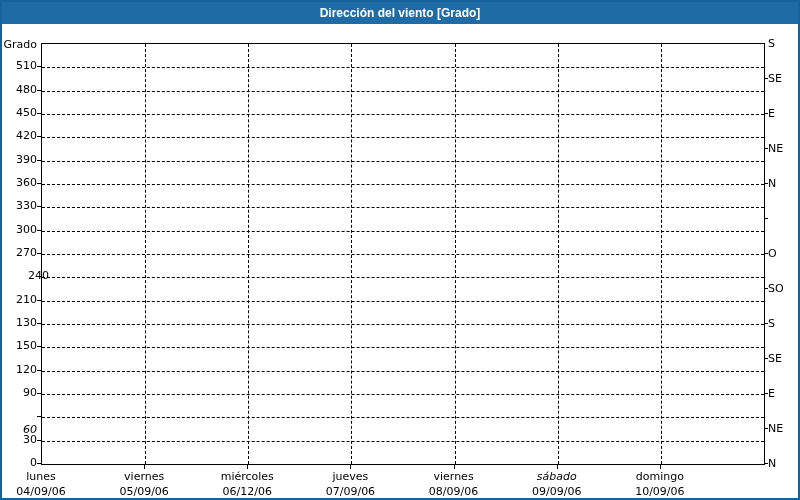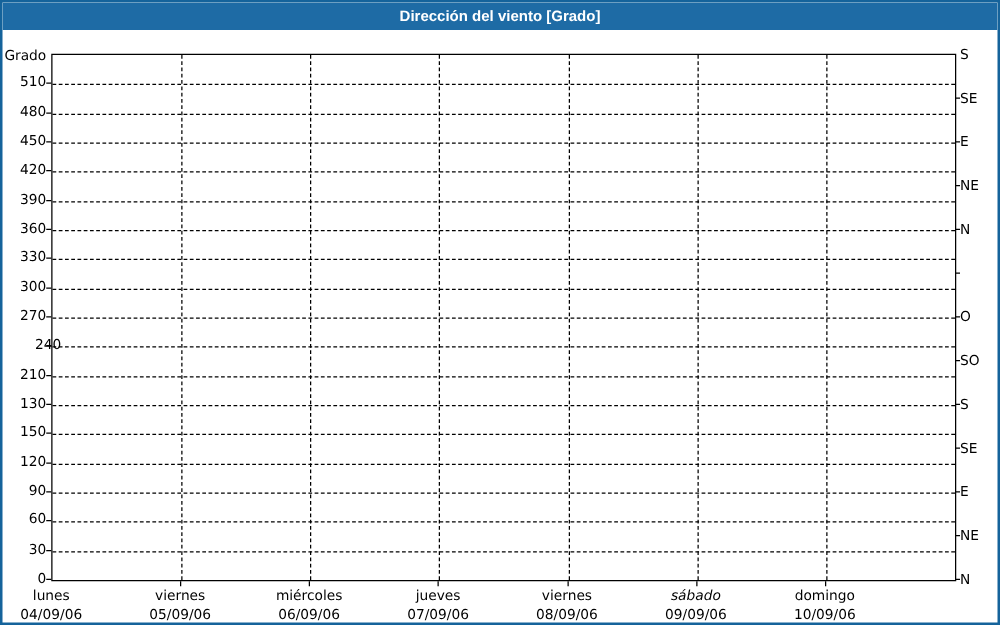--- a/index.html
+++ b/index.html
@@ -85,21 +85,21 @@
       <div class="vgrid" style="left: 618.857px;"></div>
     </div>
 
   <span id="grado-label">Grado</span>
 
   <div id="decorations">
       <div class="ylab-l" style="top: 454px;">0</div>
       <div class="ytick-l" style="left: 35px; top: 461px;"></div>
       <div class="ylab-l" style="top: 430.667px;">30</div>
       <div class="ytick-l" style="left: 35px; top: 437.667px;"></div>
-      <div class="ylab-l" style="top: 406px;">60</div>
+      <div class="ylab-l" style="top: 421px; font-style: italic;">60</div>
       <div class="ytick-l" style="left: 35px; top: 414.333px;"></div>
       <div class="ylab-l" style="top: 384px;">90</div>
       <div class="ytick-l" style="left: 35px; top: 391px;"></div>
       <div class="ylab-l" style="top: 360.667px;">120</div>
       <div class="ytick-l" style="left: 35px; top: 367.667px;"></div>
       <div class="ylab-l" style="top: 337.333px;">150</div>
       <div class="ytick-l" style="left: 35px; top: 344.333px;"></div>
       <div class="ylab-l" style="top: 314px;">130</div>
       <div class="ytick-l" style="left: 35px; top: 321px;"></div>
       <div class="ylab-l" style="top: 290.667px;">210</div>
@@ -148,21 +148,21 @@
       <div class="ytick-r" style="left: 762px; top: 111px;"></div>
       <div class="ylab-r" style="top: 70px;">SE</div>
       <div class="ytick-r" style="left: 762px; top: 76px;"></div>
       <div class="ylab-r" style="top: 35px;">S</div>
       <div class="day-name" style="left: -16px; top: 468px;">lunes</div>
       <div class="day-date" style="left: -16px; top: 483px;">04/09/06</div>
       <div class="day-name" style="left: 87.1429px; top: 468px;">viernes</div>
       <div class="day-date" style="left: 87.1429px; top: 483px;">05/09/06</div>
       <div class="xtick-b" style="left: 142.143px; top: 463px;"></div>
       <div class="day-name" style="left: 190.286px; top: 468px;">miércoles</div>
-      <div class="day-date" style="left: 190.286px; top: 483px;">06/09/06</div>
+      <div class="day-date" style="left: 190.286px; top: 483px;">06/12/06</div>
       <div class="xtick-b" style="left: 245.286px; top: 463px;"></div>
       <div class="day-name" style="left: 293.429px; top: 468px;">jueves</div>
       <div class="day-date" style="left: 293.429px; top: 483px;">07/09/06</div>
       <div class="xtick-b" style="left: 348.429px; top: 463px;"></div>
       <div class="day-name" style="left: 396.571px; top: 468px;">viernes</div>
       <div class="day-date" style="left: 396.571px; top: 483px;">08/09/06</div>
       <div class="xtick-b" style="left: 451.571px; top: 463px;"></div>
       <div class="day-name" style="left: 499.714px; top: 468px; font-style: italic;">sábado</div>
       <div class="day-date" style="left: 499.714px; top: 483px;">09/09/06</div>
       <div class="xtick-b" style="left: 554.714px; top: 463px;"></div>

